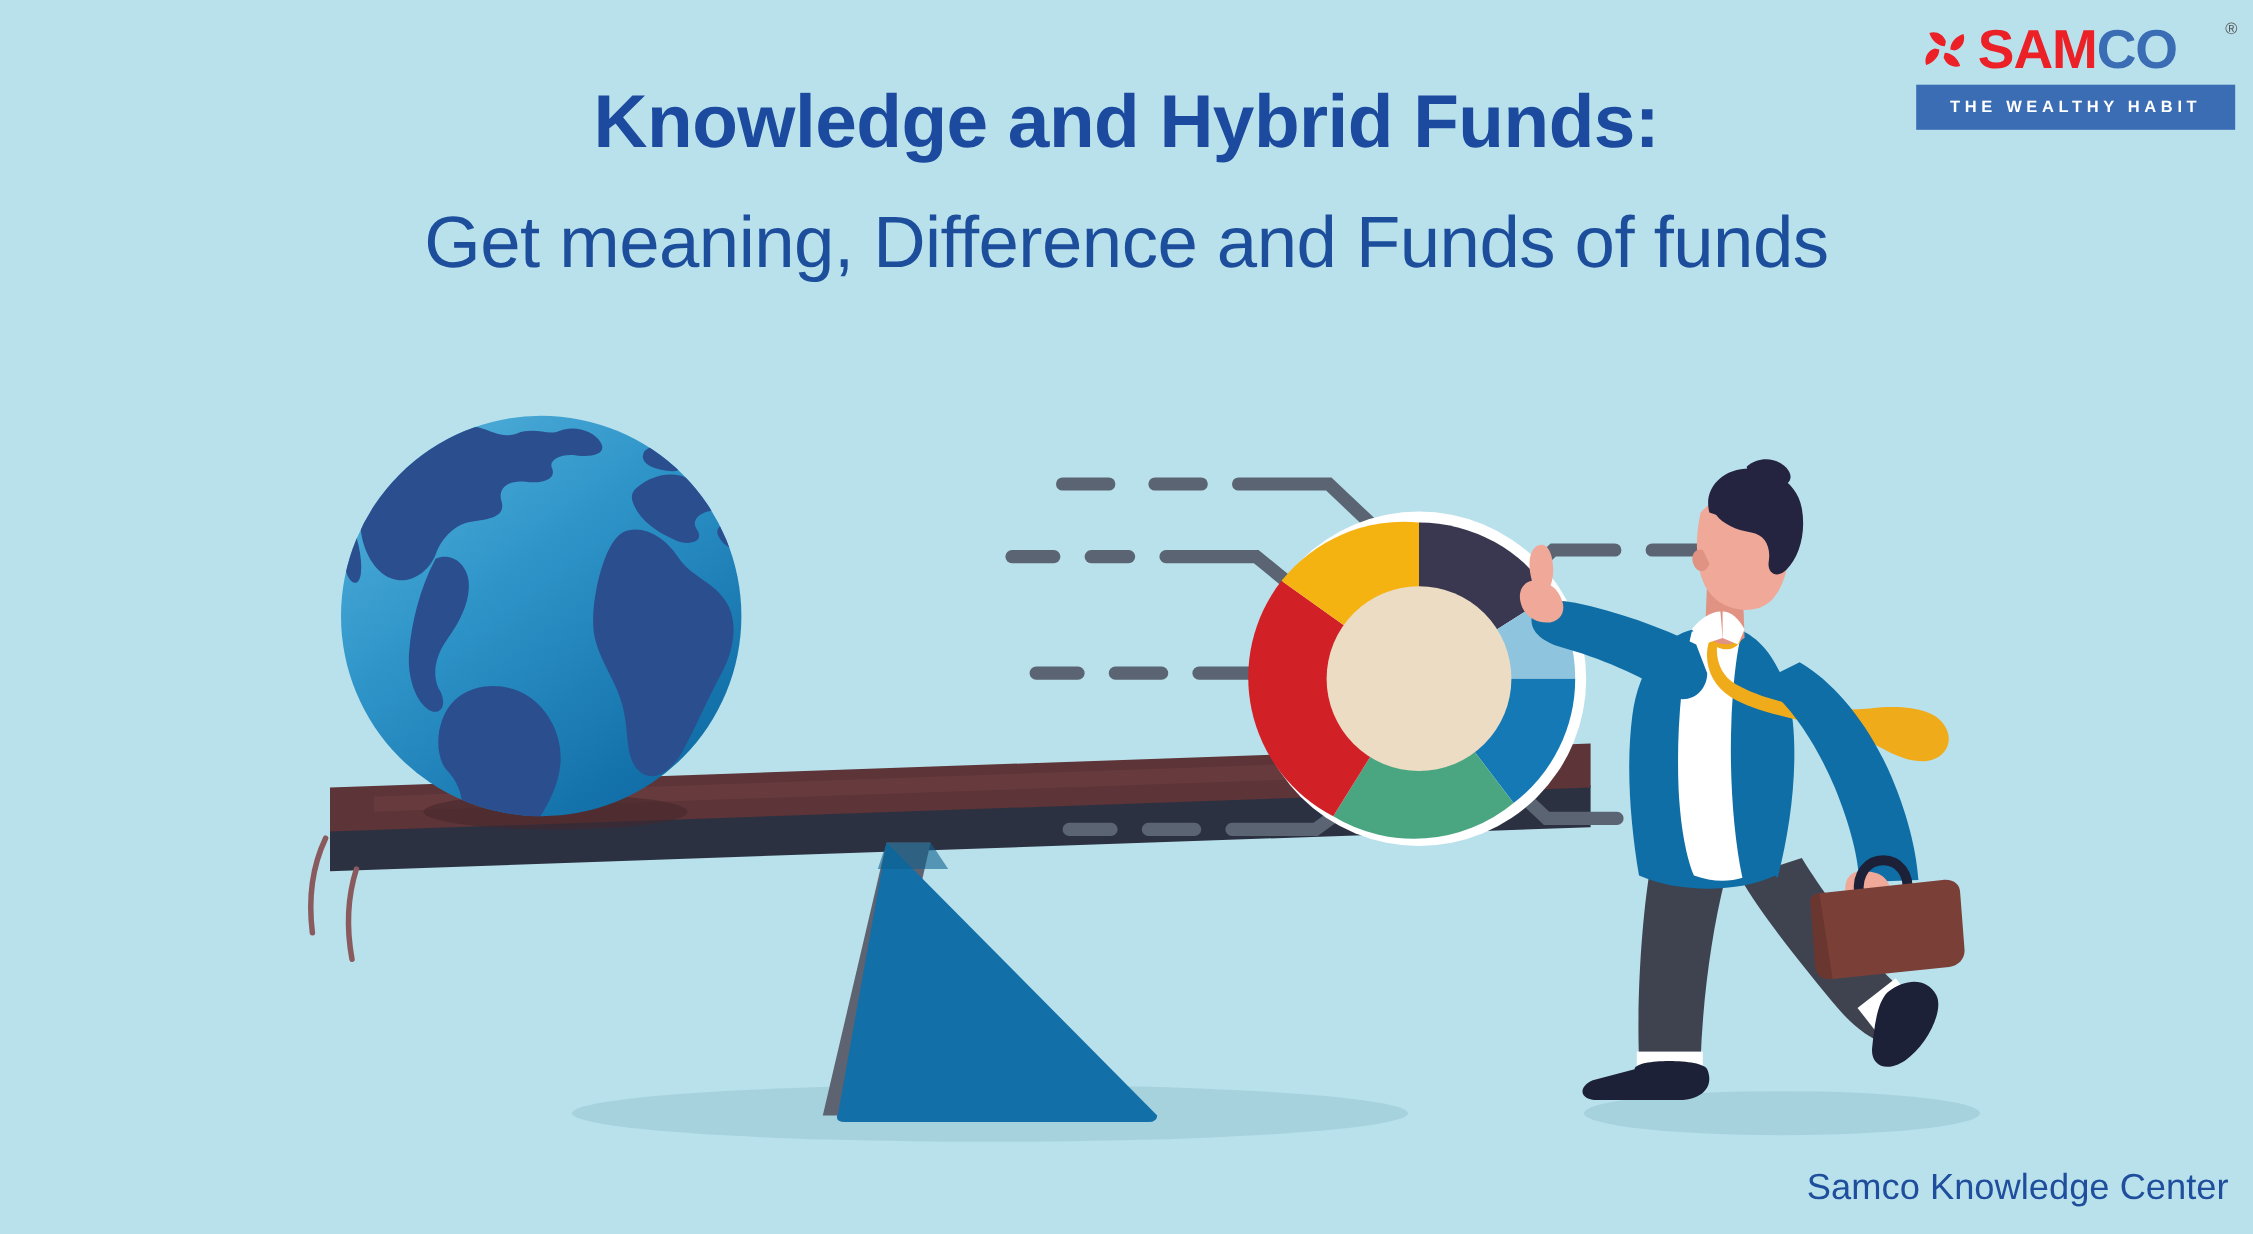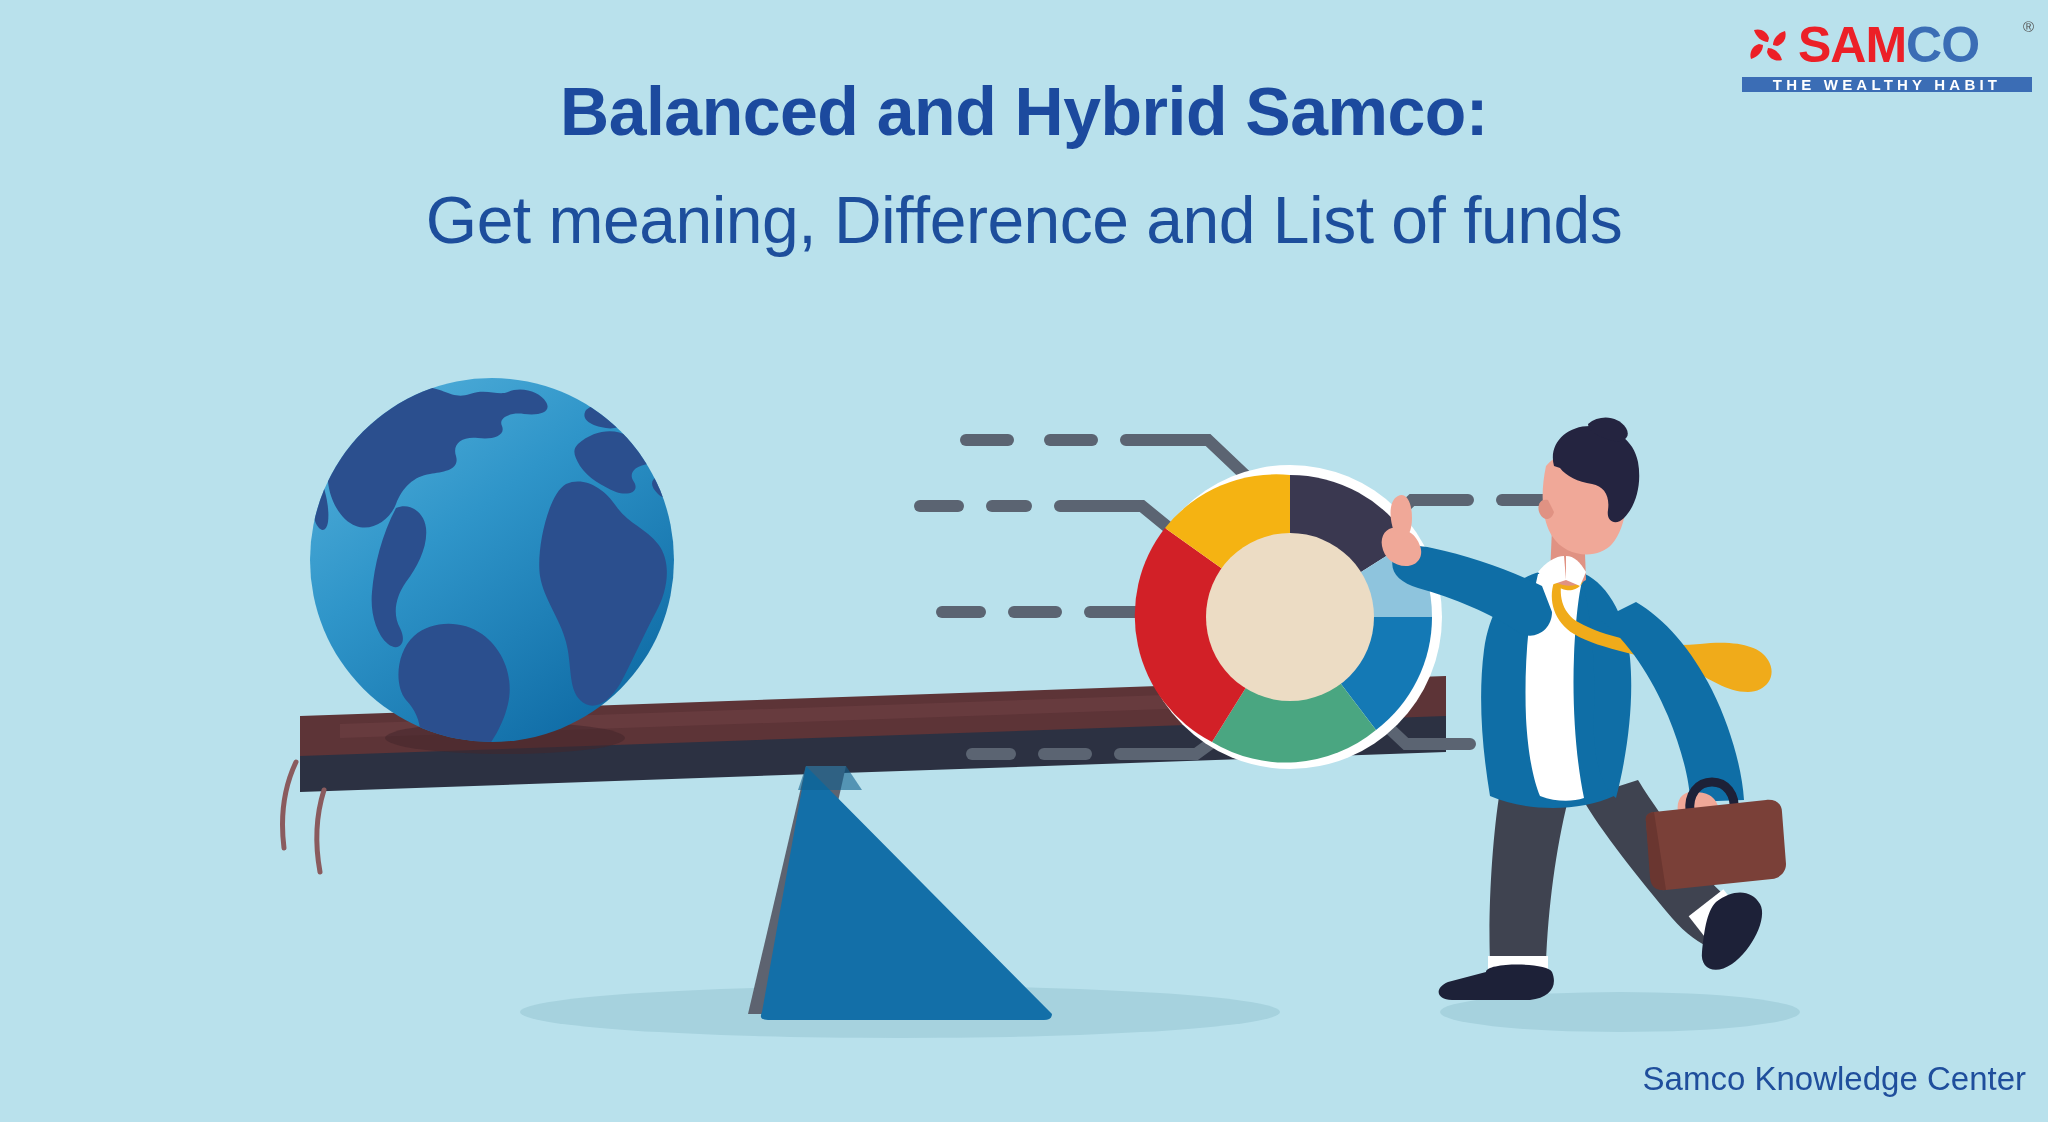--- a/index.html
+++ b/index.html
@@ -12,21 +12,21 @@
   .canvas{position:relative;width:2048px;height:1122px;background:#b9e1ec;}
 
   
   .logo{position:absolute;left:1742px;top:18px;width:290px;height:84px;}
   .logo-word{position:relative;height:54px;display:flex;align-items:center;}
   .logo-mark{width:52px;height:48px;position:relative;flex:0 0 auto;margin-right:4px;}
   .logo-text{font-size:50px;font-weight:bold;letter-spacing:-1px;line-height:48px;}
   .logo-sam{color:#ec2027;}
   .logo-co{color:#3b6db5;}
   .logo-reg{position:absolute;right:-2px;top:0px;font-size:15px;color:#555;}
-  .logo-bar{margin-top:5px;background:#3b6db5;height:15px;display:flex;align-items:center;justify-content:center;}
+  .logo-bar{margin-top:5px;background:#3b6db5;height:41px;display:flex;align-items:center;justify-content:center;}
   .logo-bar span{color:#ffffff;font-size:15px;font-weight:bold;letter-spacing:4.2px;}
 
   
   .title{
     position:absolute;left:0;top:72px;width:2048px;text-align:center;
     font-size:68px;font-weight:bold;color:#1c4a9e;letter-spacing:-0.5px;
   }
   .subtitle{
     position:absolute;left:0;top:182px;width:2048px;text-align:center;
     font-size:66px;font-weight:normal;color:#1d4e9c;letter-spacing:-0.5px;
@@ -60,22 +60,22 @@
         </svg>
       </div>
       <div class="logo-text"><span class="logo-sam">SAM</span><span class="logo-co">CO</span></div>
       <div class="logo-reg">®</div>
     </div>
     <div class="logo-bar">
       <span>THE WEALTHY HABIT</span>
     </div>
   </div>
 
-  <div class="title">Balanced and Hybrid Samco:</div>
-  <div class="subtitle">Get meaning, Difference and List of funds</div>
+  <div class="title">Knowledge and Hybrid Funds:</div>
+  <div class="subtitle">Get meaning, Difference and Funds of funds</div>
 
   <div class="illus">
   <svg width="2048" height="1122" viewBox="0 0 2048 1122">
     <defs>
       <linearGradient id="globeGrad" x1="0%" y1="0%" x2="75%" y2="100%">
         <stop offset="0%" stop-color="#59b4dd"></stop>
         <stop offset="45%" stop-color="#2f95c9"></stop>
         <stop offset="100%" stop-color="#0f6ba5"></stop>
       </linearGradient>
       <clipPath id="globeClip">

